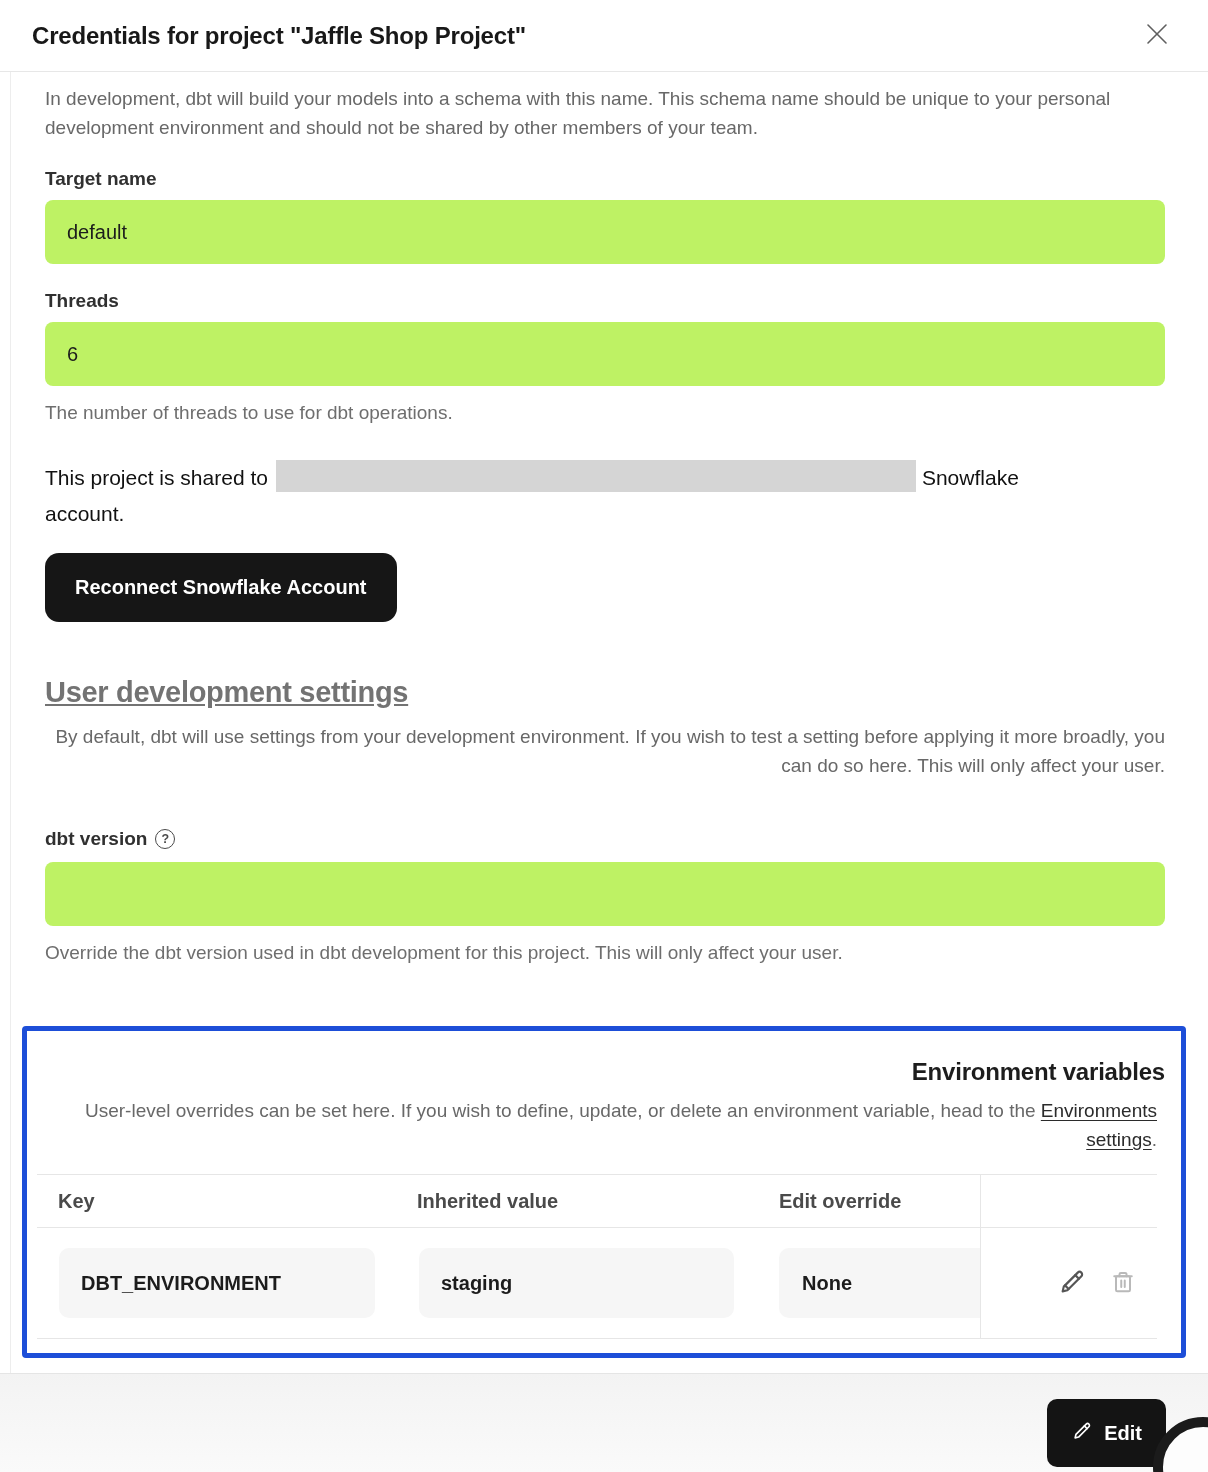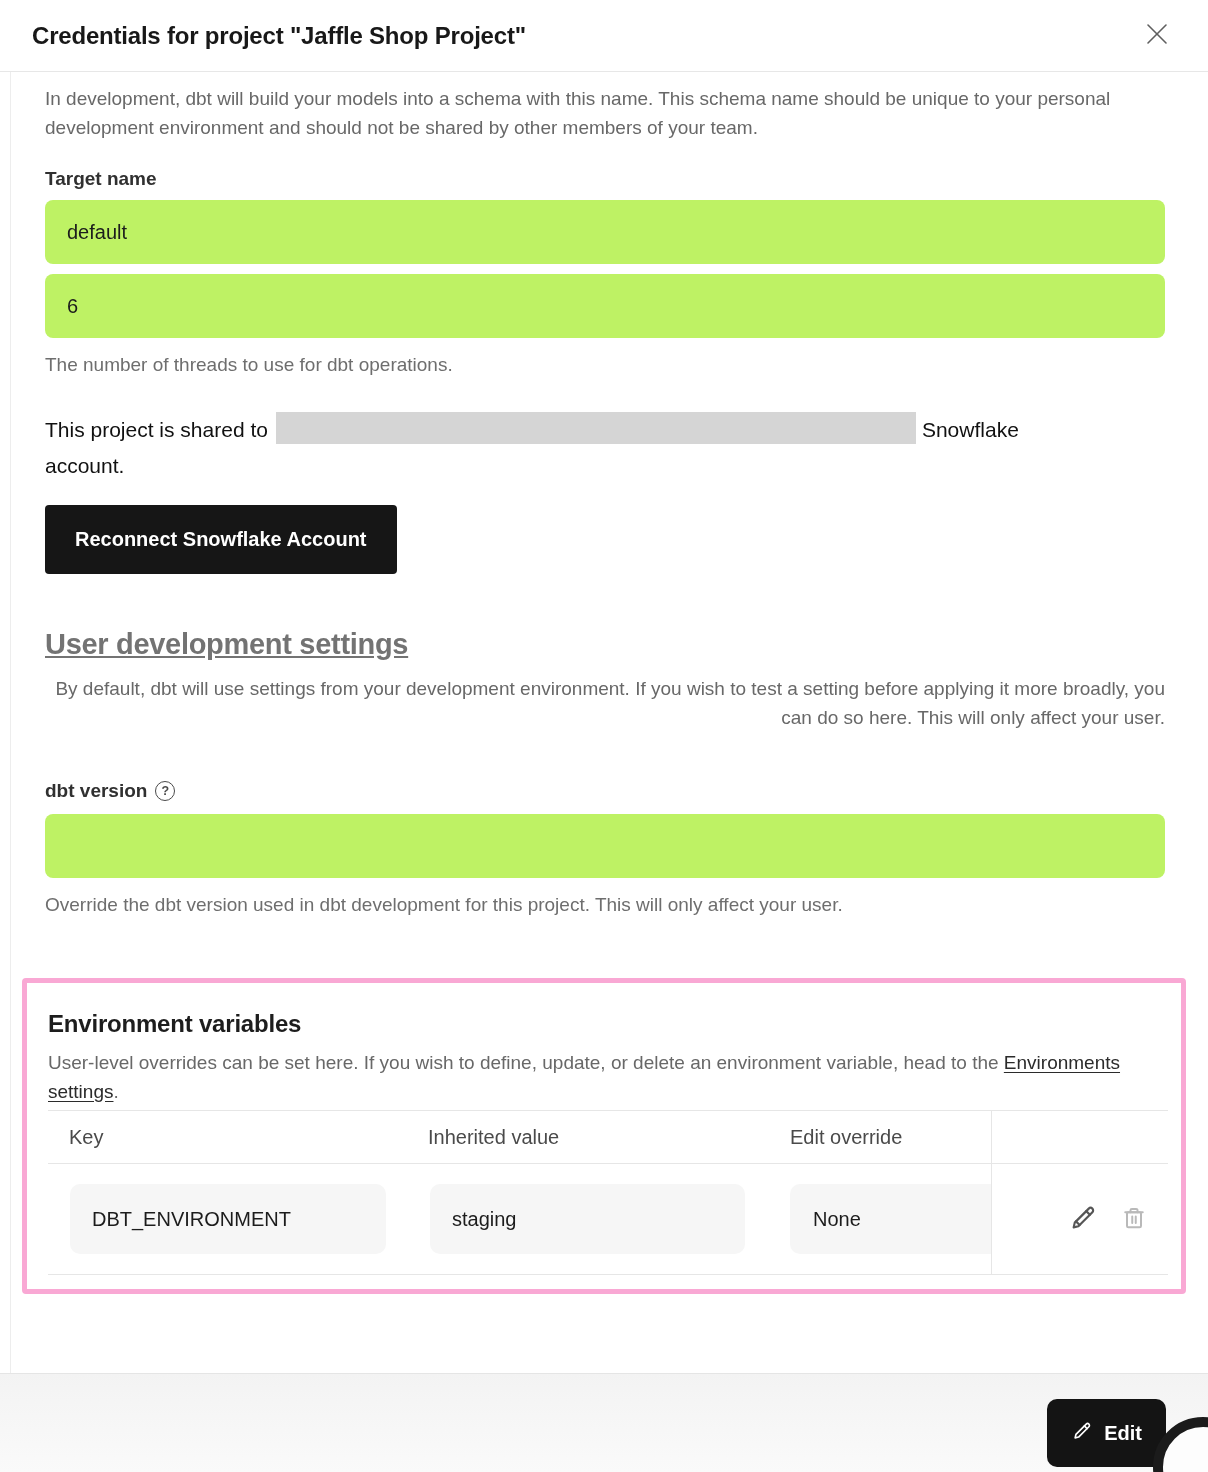--- a/index.html
+++ b/index.html
@@ -78,48 +78,49 @@
     display: inline-block;
     width: 640px; height: 32px;
     background: #d5d5d5;
     vertical-align: -7px;
     margin: 0 6px 0 8px;
   }
   .btn-dark {
     display: inline-flex; align-items: center; gap: 10px;
     margin-top: 21px;
     background: #161616; color: #fff;
-    border: none; border-radius: 4px;
+    border: none; border-radius: 14px;
     padding: 0 30px; height: 69px;
     font-family: inherit; font-size: 20px; font-weight: 700;
     cursor: pointer;
   }
   
   .section-heading-lg {
     margin-top: 54px;
     font-size: 29px; font-weight: 700; color: #737373;
     letter-spacing: -0.3px;
     text-decoration: underline;
   }
   .section-heading-lg + .para { margin-top: 13px; text-align: right; }
   
   .env-box {
     margin: 62px -21px 0 -23px;
-    border: 5px solid #f9a8d4;
+    border: 5px solid #1d4ed8;
     border-radius: 4px;
-    padding: 27px 16px 14px 21px;
+    padding: 27px 16px 14px 10px;
+    text-align: right;
   }
   .section-heading-md {
     font-size: 24px; font-weight: 700; color: #1d1d1d;
     letter-spacing: -0.2px;
   }
   .env-box .para { margin-top: 10px; }
   .env-link { color: #2b2b2b; text-decoration: underline; text-underline-offset: 3px; cursor: pointer; }
   
-  .env-table { margin-top: 4px; width: 1120px; }
+  .env-table { margin-top: 20px; width: 1120px; font-weight: bold; }
   .tbl-head, .tbl-row {
     display: grid;
     grid-template-columns: 380px 362px 201px auto;
   }
   .tbl-head {
     border-top: 1px solid #e6e6e6;
     border-bottom: 1px solid #e6e6e6;
     height: 54px;
   }
   .tbl-head .th {
@@ -191,20 +192,21 @@
   </button>
 </div>
 
 <div class="modal-body">
 
   <p class="para">In development, dbt will build your models into a schema with this name. This schema name should be unique to your personal development environment and should not be shared by other members of your team.</p>
 
   <div class="field-label">Target name</div>
   <input class="text-input" type="text" value="default" style="">
 
+  <div class="field-label">Threads</div>
   <input class="text-input" type="text" value="6" style="">
   <div class="helper">The number of threads to use for dbt operations.</div>
 
   <div class="linked-line">
     <span>This project is shared to</span><span class="redacted"></span><span>Snowflake</span>
     <div>account.</div>
   </div>
 
   <button class="btn-dark">
     <span>Reconnect Snowflake Account</span>

